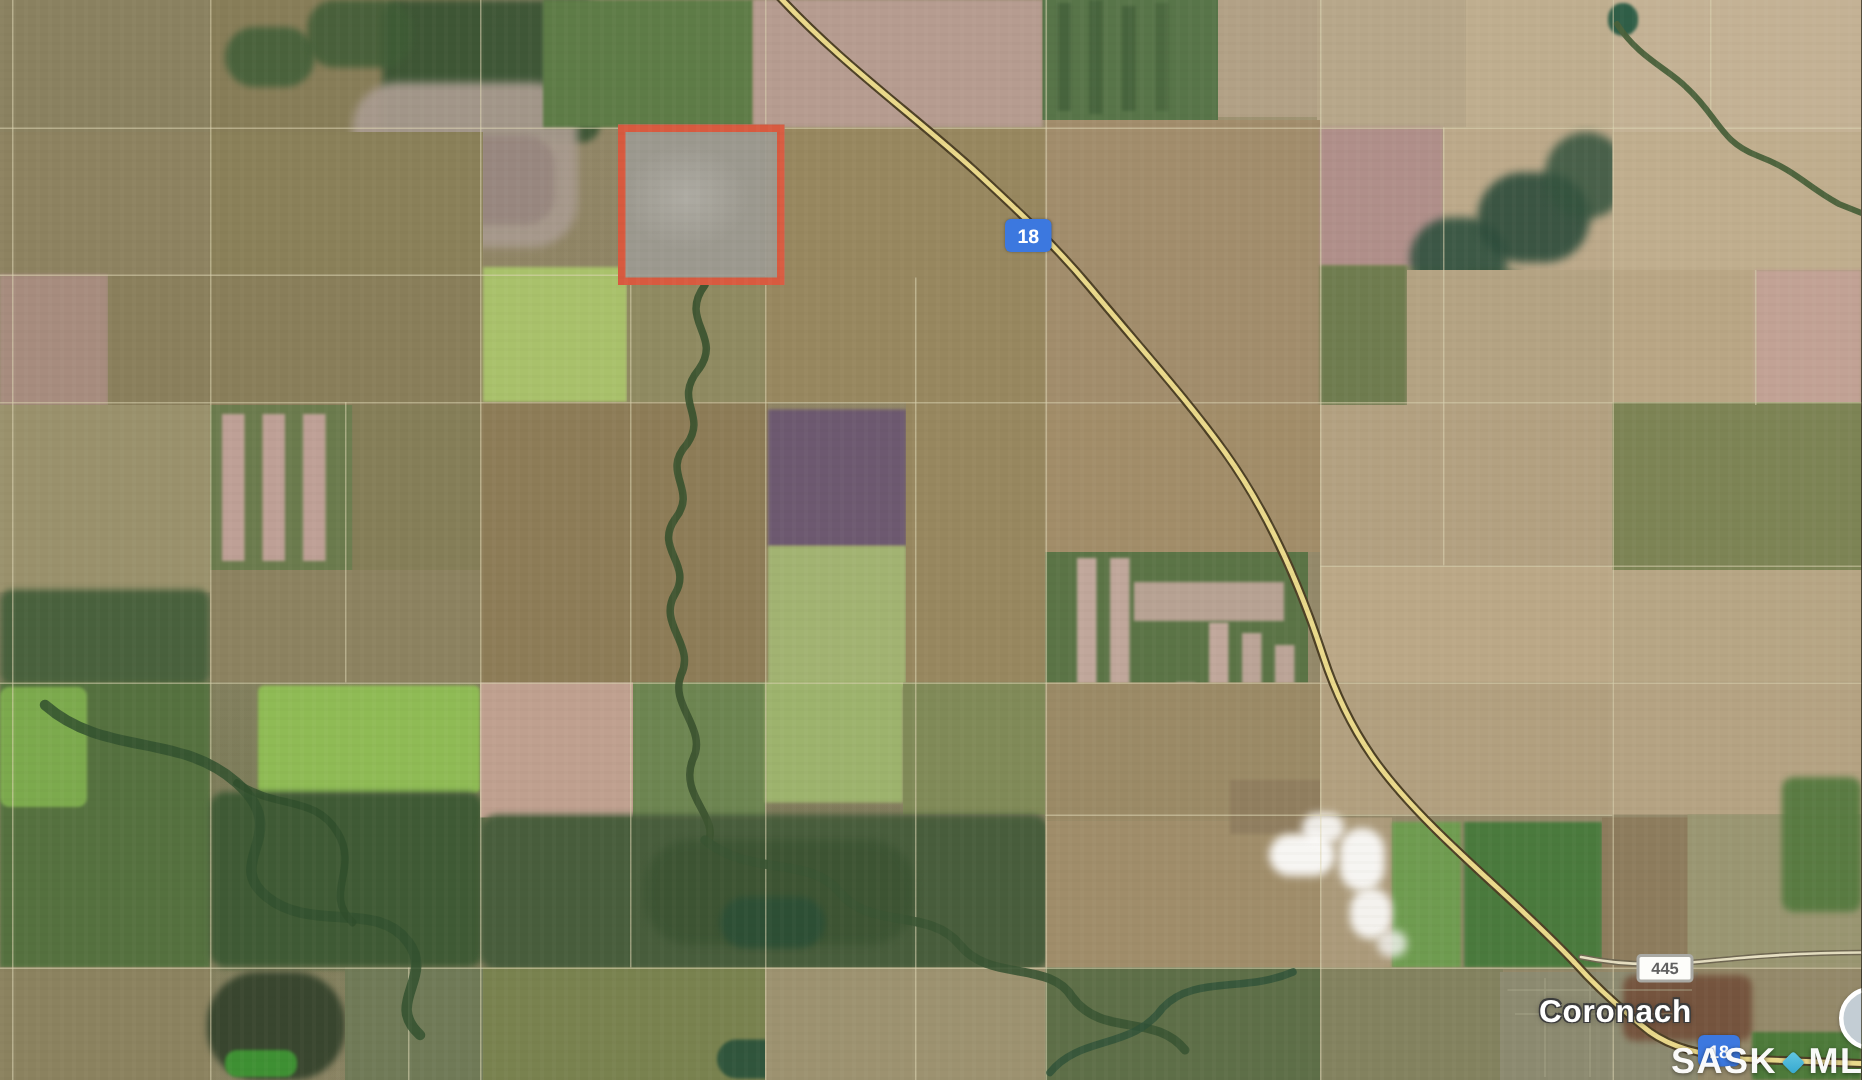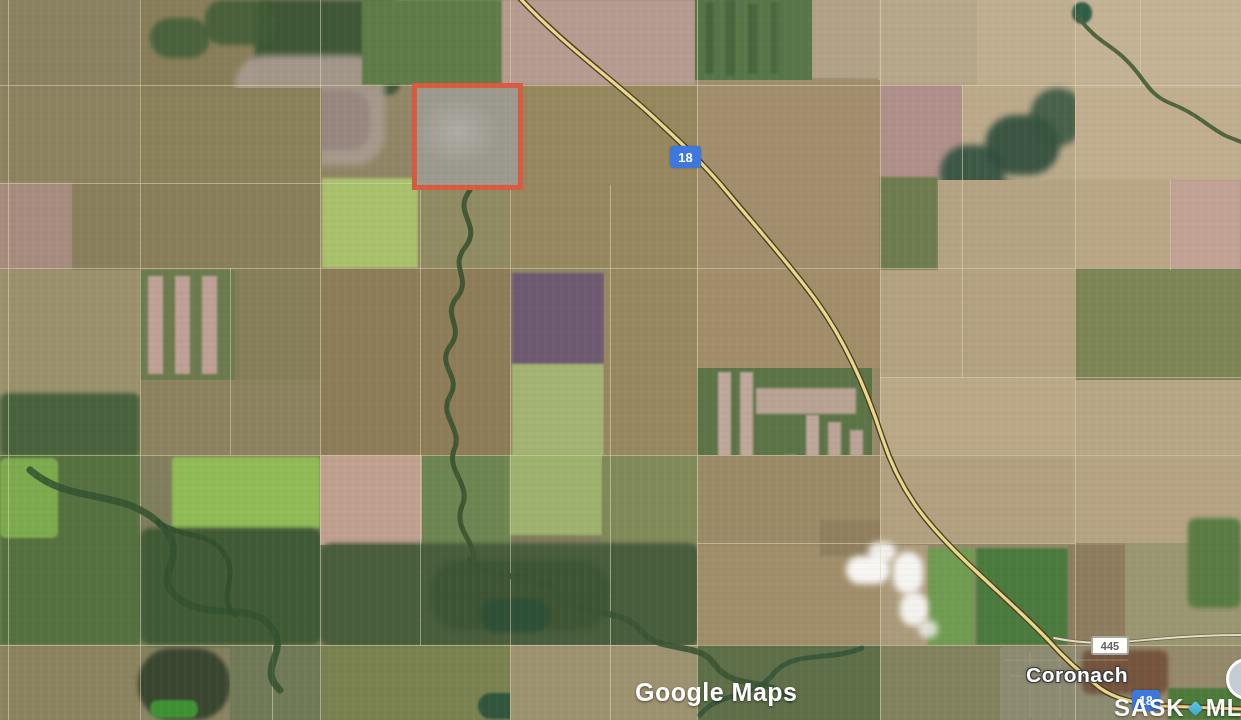--- a/index.html
+++ b/index.html
@@ -234,21 +234,20 @@
   <div id="parcel"></div>
 
   <div id="texture" class="layer"></div>
 
   <div id="shield-18-top" class="shield">18</div>
   <div id="shield-18-bottom" class="shield">18</div>
   <div id="badge-602">445</div>
 
   <div id="town-label">Coronach</div>
 
-  <div id="google-watermark">Google Maps</div>
 
   <div id="mls-watermark">
     <span>SASK</span>
     <span id="mls-diamond"></span>
     <span>MLS</span>
   </div>
 
   <div id="edge-marker"></div>
 </div>
 

